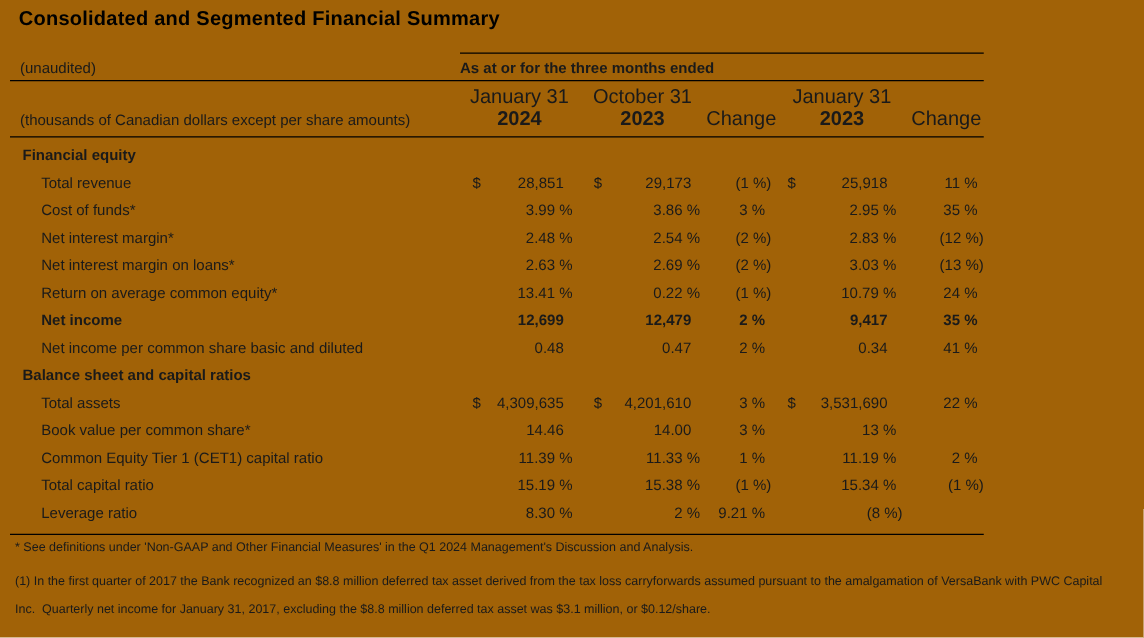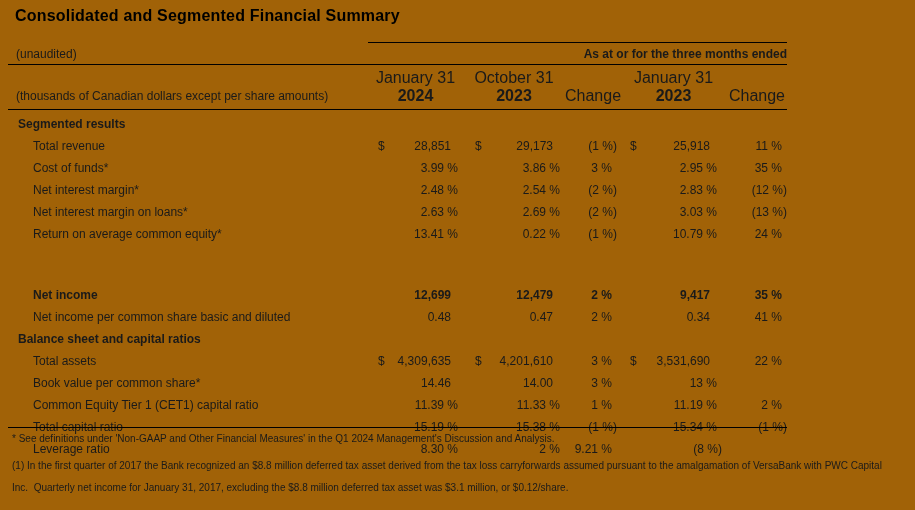--- a/index.html
+++ b/index.html
@@ -10,37 +10,37 @@
   .title{
     position:absolute;left:15px;top:7px;font-size:16px;font-weight:bold;color:#000;
     letter-spacing:0.2px;
   }
   .hline{position:absolute;height:0;border-top:1.5px solid #000;}
   .line-top{left:368px;width:419px;top:42px;}
   .line-a{left:8px;width:779px;top:64px;}
   .line-b{left:8px;width:779px;top:109px;}
   .line-bottom{left:8px;width:779px;top:427px;}
   .unaudited{position:absolute;left:16px;top:47px;font-size:12px;}
-  .asat{position:absolute;left:368px;width:419px;top:47px;text-align:right;
+  .asat{position:absolute;left:368px;width:419px;top:47px;text-align:left;
         font-size:12px;font-weight:bold;}
   .units{position:absolute;left:16px;top:89px;font-size:12px;}
   .h{position:absolute;font-size:16px;line-height:16px;}
   .hr1{top:70px;} .hr2{top:88px;}
   .hc1{left:368px;width:95px;text-align:center;}
   .hc2{left:463px;width:102px;text-align:center;}
   .hc3{left:565px;width:52px;text-align:right;padding-right:2px;box-sizing:border-box;}
   .hc4{left:617px;width:105px;text-align:center;padding-left:8px;box-sizing:border-box;}
   .hc5{left:722px;width:65px;text-align:right;padding-right:2px;box-sizing:border-box;}
   .hb{font-weight:bold;}
   .tbody{position:absolute;left:8px;top:113px;width:779px;}
   .trow{
     display:grid;grid-template-columns:360px 95px 102px 52px 105px 65px;
     height:22px;line-height:22px;font-size:12px;
   }
-  .trow.bold{font-weight:bold;margin-top:39px;}
+  .trow.bold{font-weight:bold;}
   .cell{overflow:visible;white-space:nowrap;}
   .label{padding-left:25px;}
   .label.section{padding-left:10px;font-weight:bold;}
   .numcell{display:flex;justify-content:flex-end;}
   .dollar{display:none;margin-right:auto;}
   .dollar.show{display:inline;}
   .c1 .dollar{padding-left:10px;}
   .c2 .dollar{padding-left:12px;}
   .c4 .dollar{padding-left:13px;}
   .val.sfx-num{margin-right:12px;}
@@ -68,21 +68,21 @@
   <div class="units">(thousands of Canadian dollars except per share amounts)</div>
   <div class="h hr2 hc1 hb">2024</div>
   <div class="h hr2 hc2 hb">2023</div>
   <div class="h hr2 hc3">Change</div>
   <div class="h hr2 hc4 hb">2023</div>
   <div class="h hr2 hc5">Change</div>
   <div class="hline line-b"></div>
 
   <div class="tbody">
       <div class="trow">
-        <div class="cell label section">Segmented results</div>
+        <div class="cell label section">Financial equity</div>
       </div>
       <div class="trow">
     <div class="cell label">Total revenue</div>
     <div class="cell numcell c1">
       <span class="dollar show">$</span>
       <span class="val sfx-num">28,851</span>
     </div>
     <div class="cell numcell c2">
       <span class="dollar show">$</span>
       <span class="val sfx-num">29,173</span>

